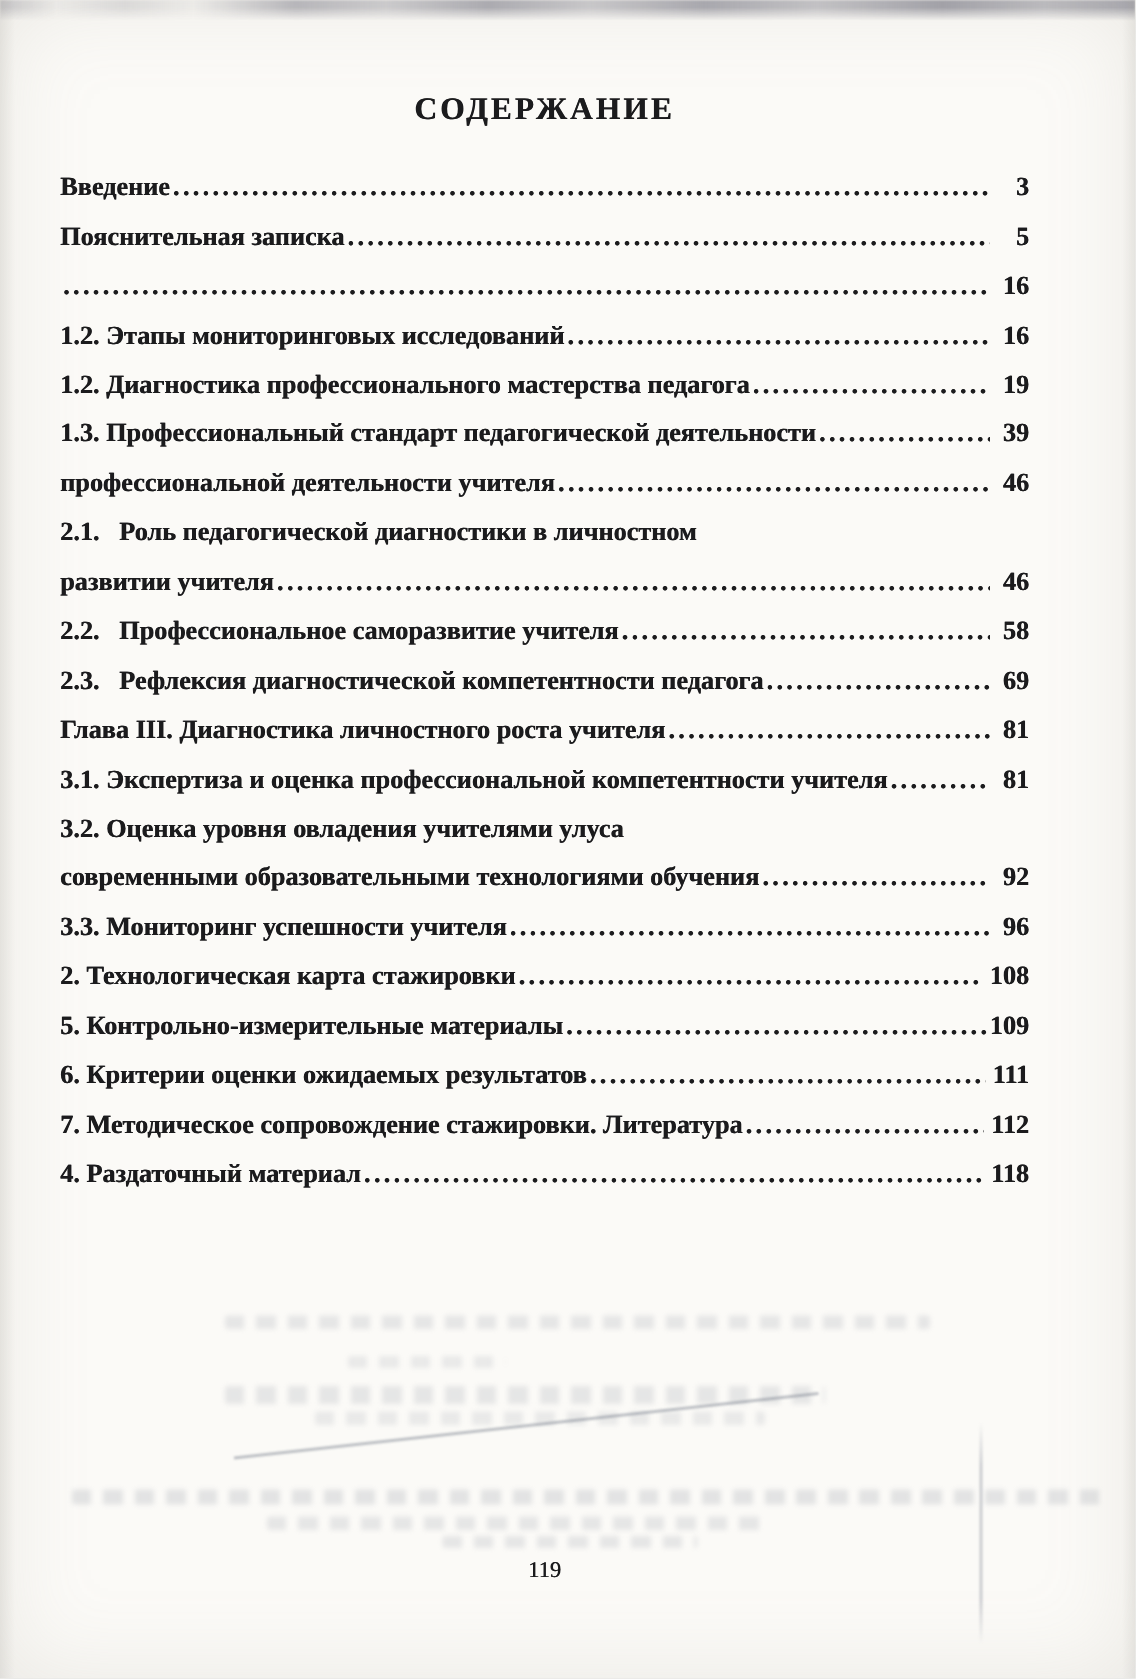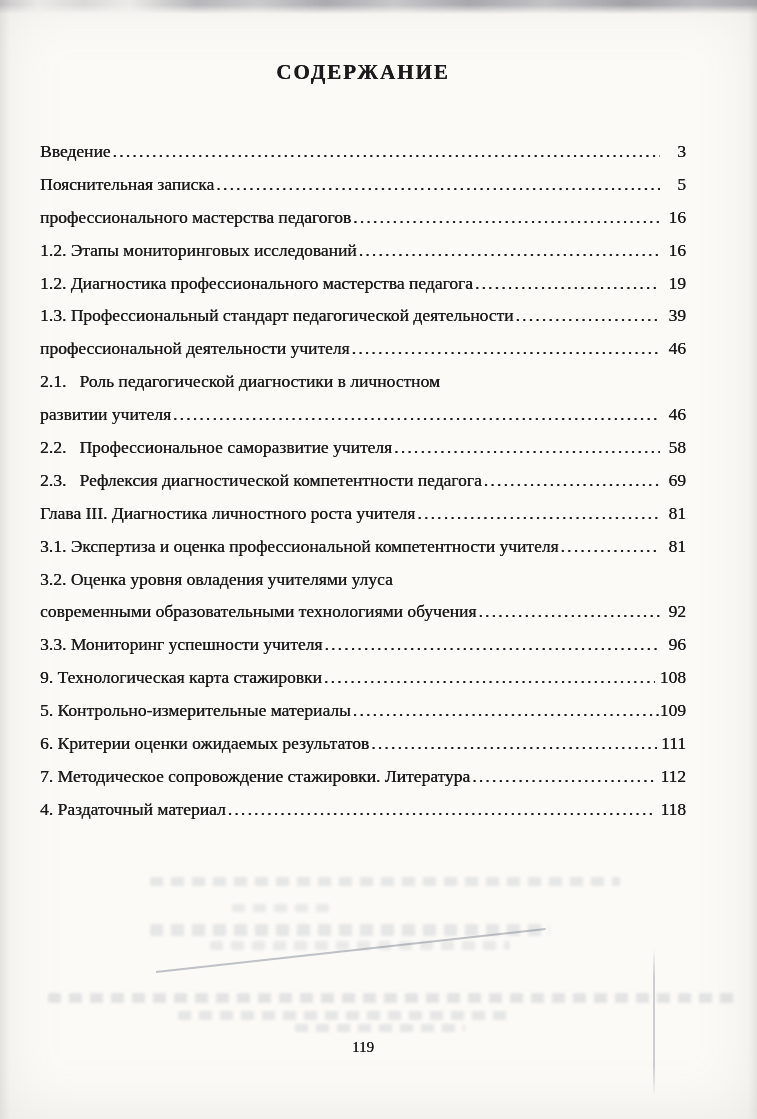--- a/index.html
+++ b/index.html
@@ -35,21 +35,21 @@
   .edge-right{
     position:absolute;top:0;right:0;width:9px;height:1119px;
     background:linear-gradient(270deg,rgba(150,148,140,0.14),rgba(150,148,140,0));
   }
   .title{
     position:absolute;top:57px;left:40px;width:646px;
     margin:0;text-align:center;
     font-size:21px;line-height:30px;font-weight:bold;letter-spacing:2px;
     text-shadow:0.3px 0 0 currentColor;
   }
-  .toc{position:absolute;top:135px;left:40px;width:646px;z-index:2;}
+  .toc{position:absolute;top:108px;left:40px;width:646px;z-index:2;font-weight:bold;}
   .toc-line{
     display:flex;align-items:baseline;
     height:32.9px;line-height:32.9px;
     font-size:17.5px;
     text-shadow:0.3px 0 0 currentColor;
   }
   .toc-text{white-space:pre;flex-shrink:0;}
   .toc-leader{
     flex:1;overflow:hidden;white-space:nowrap;
     letter-spacing:2.2px;padding:0 2px;
@@ -106,21 +106,20 @@
     </div>
 
     <div class="toc-line">
       <span class="toc-text">Пояснительная записка</span>
       <span class="toc-leader">................................................................................................................................................................</span>
       <span class="toc-page">&nbsp;&nbsp;5</span>
     </div>
 
 
     <div class="toc-line">
-      <span class="toc-text">профессионального мастерства педагогов</span>
       <span class="toc-leader">................................................................................................................................................................</span>
       <span class="toc-page">16</span>
     </div>
 
     <div class="toc-line">
       <span class="toc-text">1.2. Этапы мониторинговых исследований</span>
       <span class="toc-leader">................................................................................................................................................................</span>
       <span class="toc-page">&nbsp;16</span>
     </div>
 
@@ -189,21 +188,21 @@
       <span class="toc-page">&nbsp;92</span>
     </div>
 
     <div class="toc-line">
       <span class="toc-text">3.3. Мониторинг успешности учителя</span>
       <span class="toc-leader">................................................................................................................................................................</span>
       <span class="toc-page">&nbsp;96</span>
     </div>
 
     <div class="toc-line">
-      <span class="toc-text">9. Технологическая карта стажировки</span>
+      <span class="toc-text">2. Технологическая карта стажировки</span>
       <span class="toc-leader">................................................................................................................................................................</span>
       <span class="toc-page">&nbsp;108</span>
     </div>
 
     <div class="toc-line">
       <span class="toc-text">5. Контрольно-измерительные материалы</span>
       <span class="toc-leader">................................................................................................................................................................</span>
       <span class="toc-page">109</span>
     </div>
 

